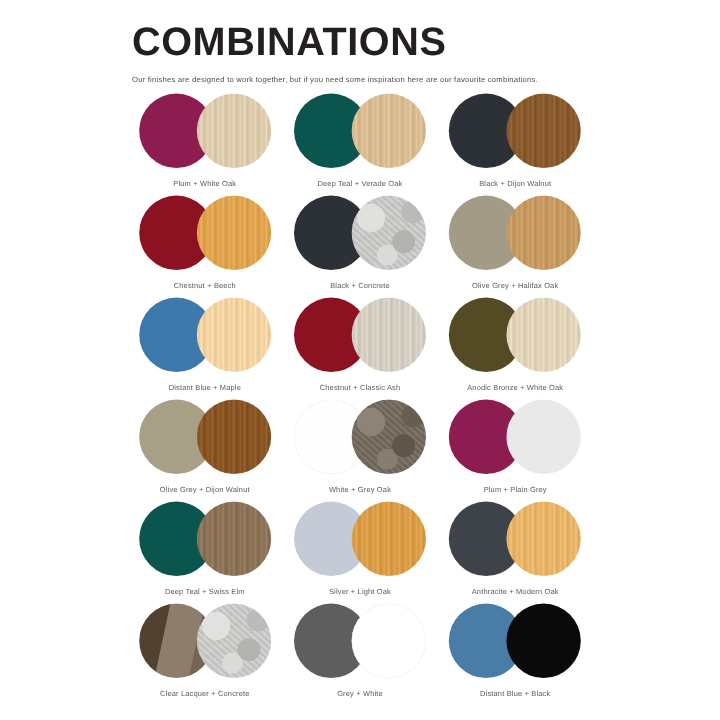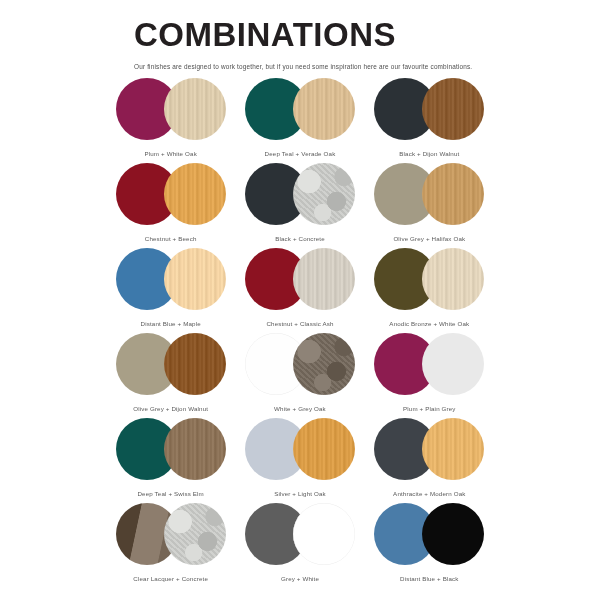--- a/index.html
+++ b/index.html
@@ -2,21 +2,21 @@
 <html><head>
 <meta charset="utf-8">
 <style>
   * { margin:0; padding:0; box-sizing:border-box; }
   html, body {
     width:600px; height:600px;
     background:#ffffff;
     font-family:"Liberation Sans", sans-serif;
     overflow:hidden;
   }
-  .page { position:relative; width:516px; height:600px; background:#fff;padding-left:24px; }
+  .page { position:relative; width:516px; height:600px; background:#fff; }
 
   .header { padding:18px 0 0 110px; }
   .title {
     font-size:33px;
     font-weight:bold;
     letter-spacing:0.5px;
     color:#231f20;
     line-height:1.05;
     font-family:"Liberation Sans", sans-serif;
   }

